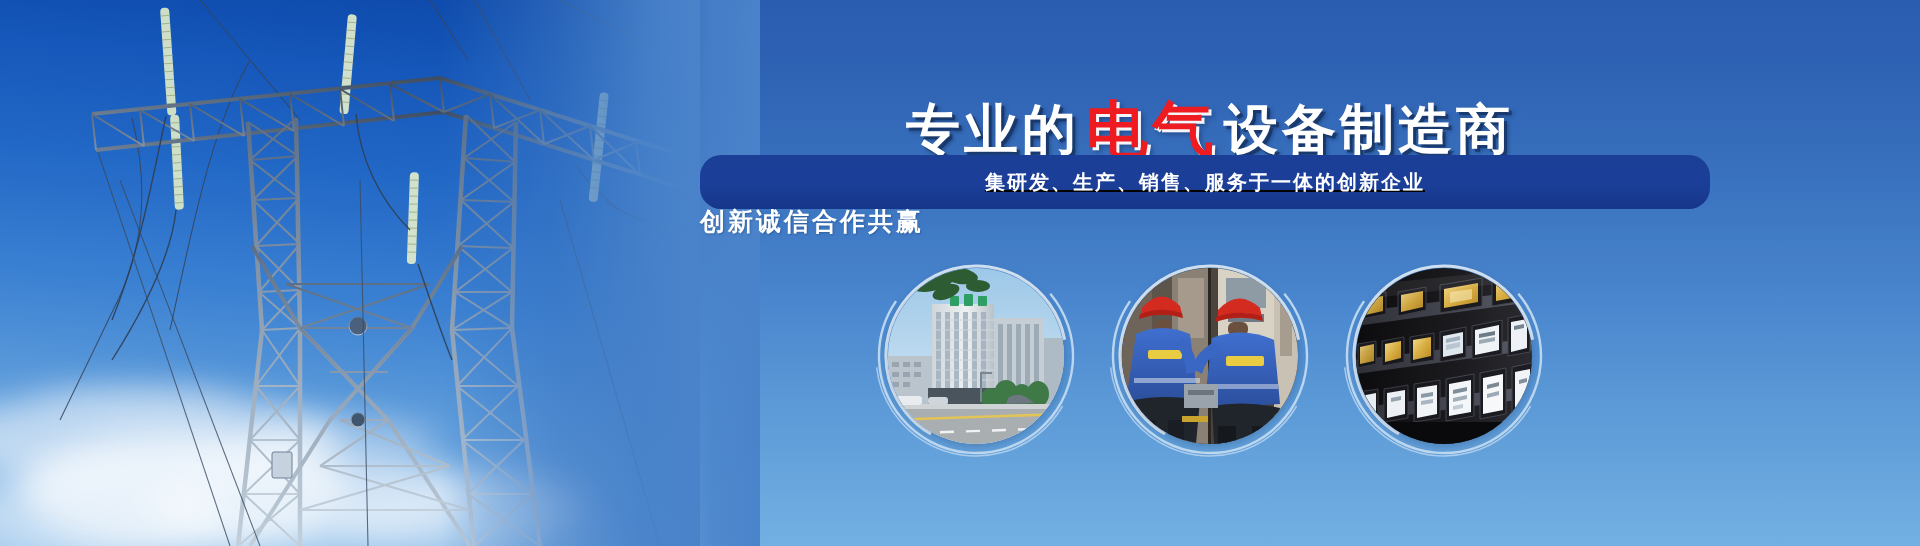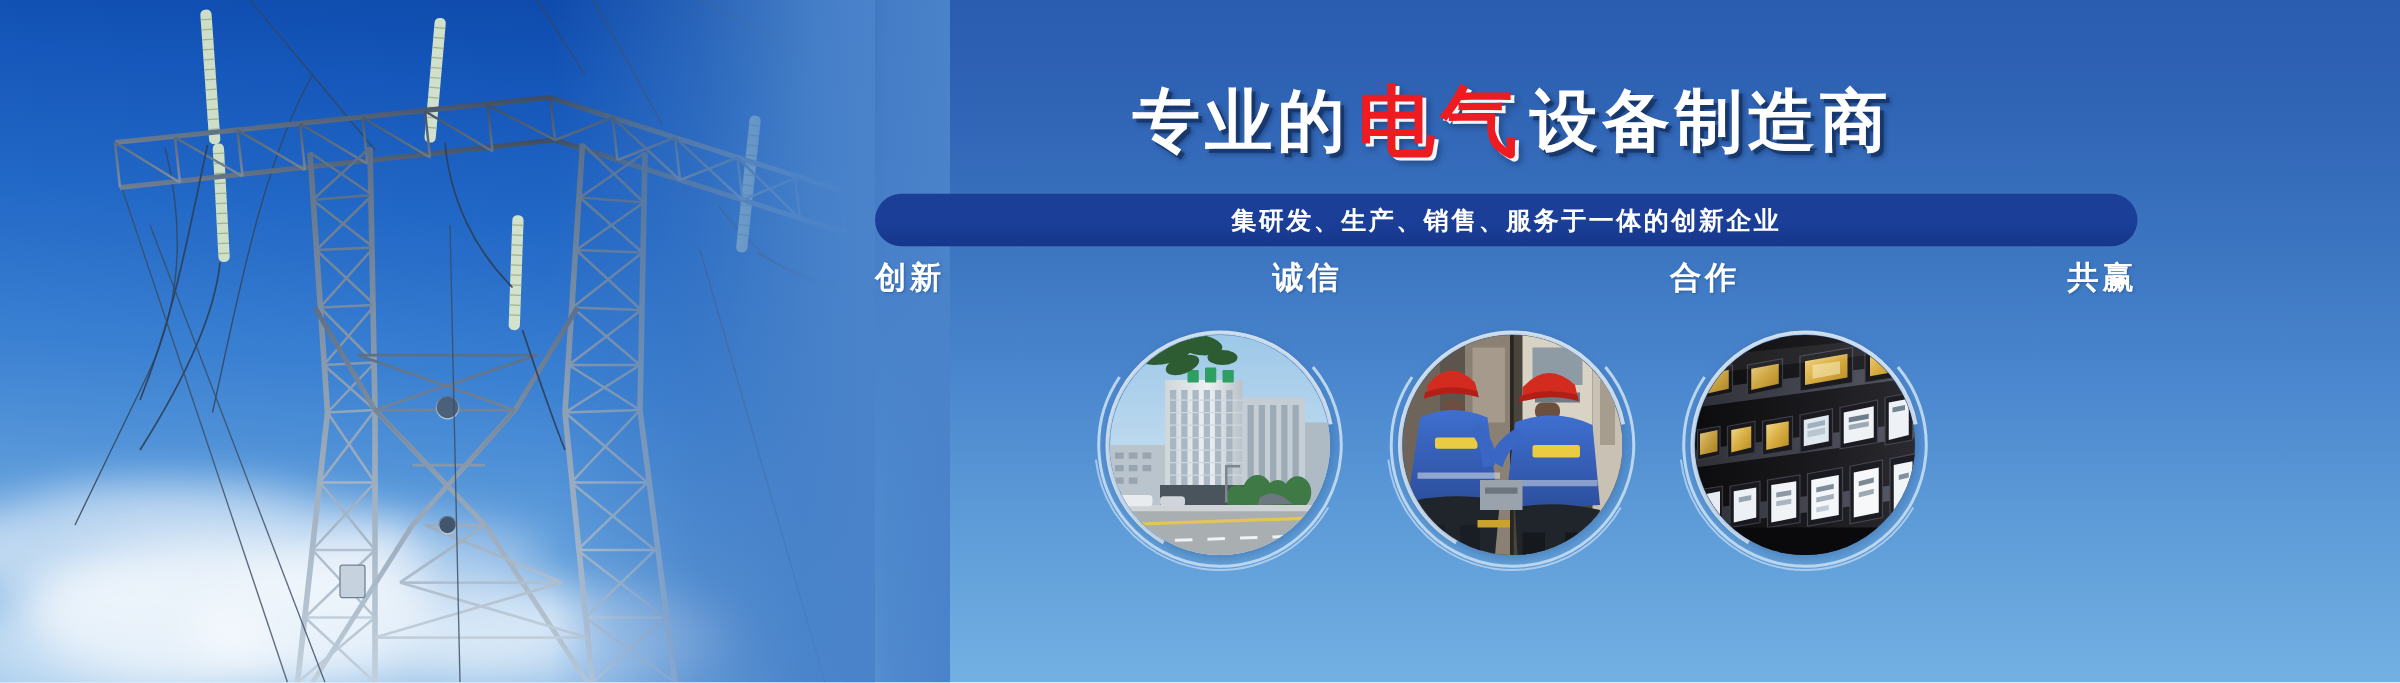--- a/index.html
+++ b/index.html
@@ -62,52 +62,53 @@
     font-weight:bold;
     letter-spacing:4px;
     line-height:1;
   }
   .headline span{
     display:inline-block;
     color:#ffffff;
     text-shadow:
       3px 3px 0 rgba(20,48,96,.72),
       4px 4px 4px rgba(10,30,70,.45);
+    margin-top: 32px;
   }
   .headline span.accent{
     color:#ee1b20;
     font-size:62px;
     vertical-align:-3px;
     padding:0 6px;
     text-shadow:
       3px 3px 0 rgba(255,255,255,.95),
       5px 5px 5px rgba(10,30,70,.40);
     font-family: Liberation Mono, monospace;
   }
 
   
   .pill{
     position:absolute; left:40px; top:155px;
-    width:1010px; height:42px;
+    width:1010px; height:54px;
     border-radius:21px;
     background:linear-gradient(180deg,#1b3f96 0%,#1b3f99 50%,#16368a 100%);
-    display:flex; align-items:center; justify-content:center;
+    display:flex; align-items:center; justify-content:center;text-decoration:underline;
   }
   .pill-text{
     color:#ffffff;
     font-size:20px;
     font-weight:bold;
     letter-spacing:2px;
     white-space:nowrap;
   }
 
   
   .keywords{
     position:absolute; left:40px; top:205px; width:1010px;
-    display:flex; justify-content:space-between; gap:62px;
+    display:flex; justify-content:flex-start; 
   }
   .keyword{
     color:#ffffff;
     font-size:25px;
     font-weight:bold;
     letter-spacing:3px;
     text-shadow:1px 1px 2px rgba(15,45,95,.35);
   }
 
   

